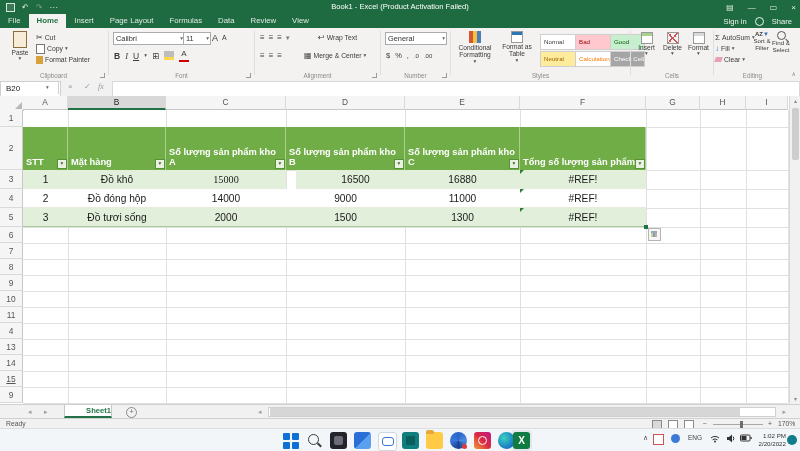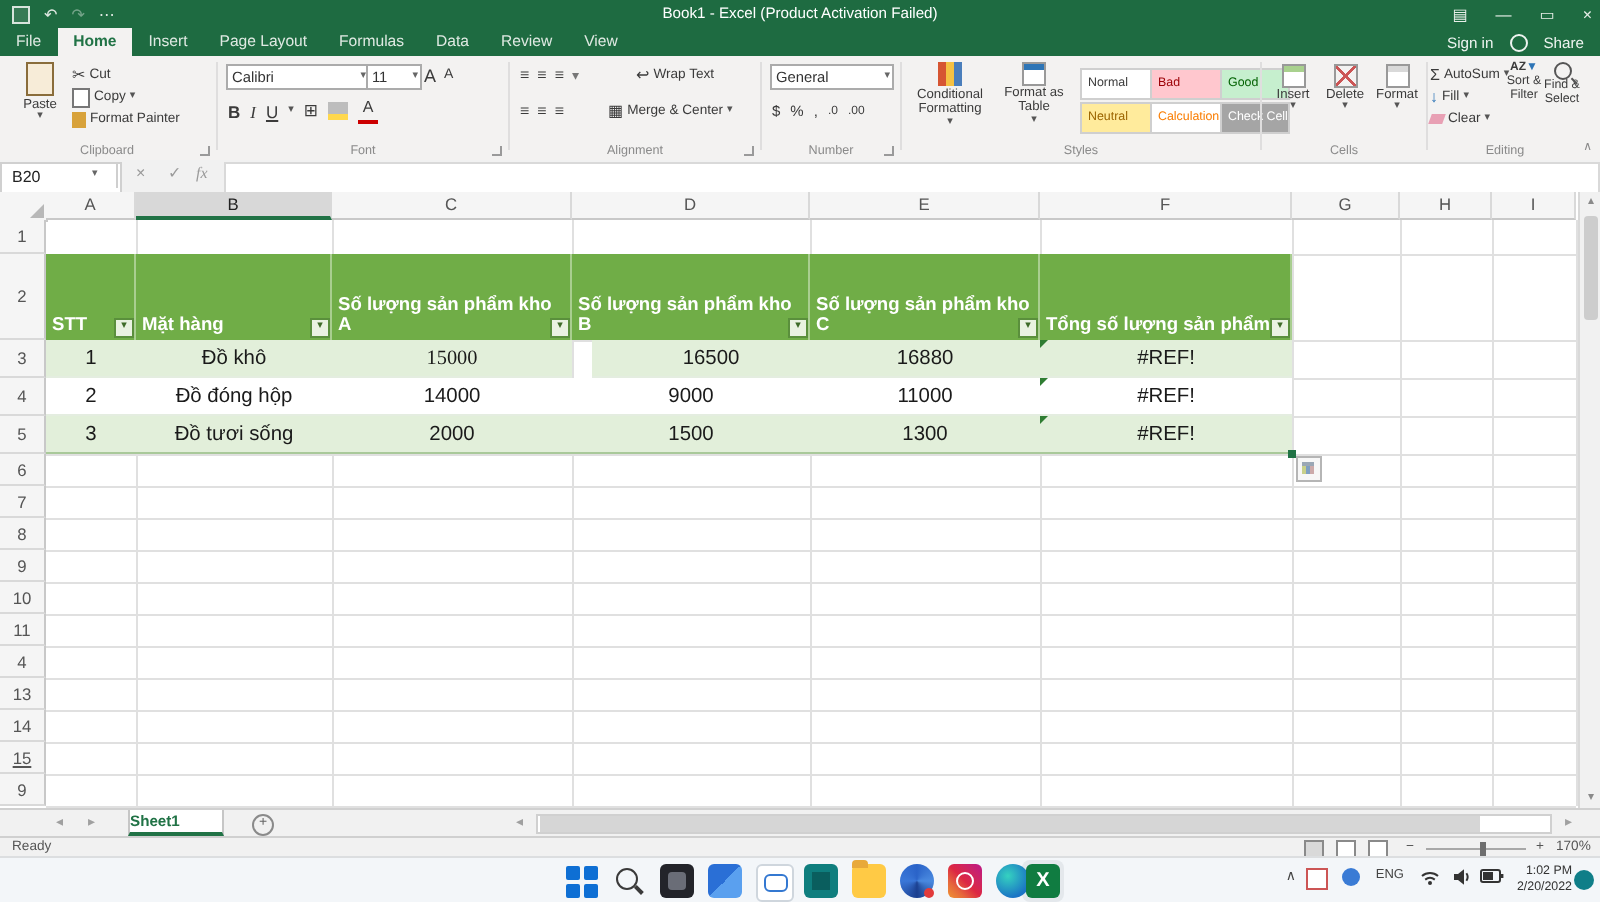--- a/index.html
+++ b/index.html
@@ -70,21 +70,21 @@
   .vthumb{position:absolute;left:2px;top:12px;width:7px;height:52px;background:#cdcdcd;border-radius:2px;}
   .qa{position:absolute;left:648px;top:132px;width:11px;height:11px;background:#f7f7f7;border:1px solid #b5b5b5;}
   .qa::after{content:"";position:absolute;left:2px;top:2px;width:6px;height:6px;
              background:linear-gradient(#9aa7b5 0 2px,transparent 2px),linear-gradient(90deg,#c8d08a 0 2px,#7f9fc1 2px 4px,#caa 4px);}
   .fillhandle{position:absolute;left:644px;top:129px;width:4px;height:4px;background:var(--excel-green,#217346);}
   
   .tabsbar{left:0;top:404px;width:800px;height:14px;background:#f1f1f1;border-top:1px solid #d0d0d0;}
   .navarr{font-size:7px;color:#a0a0a0;line-height:14px;}
   .sheettab{position:absolute;left:64px;top:0;width:48px;height:13px;background:#fff;border:1px solid #c6c6c6;border-top:none;
             border-bottom:2px solid var(--excel-green,#217346);font-size:7.6px;font-weight:bold;color:var(--excel-green,#217346);
-            text-align:left;line-height:12px;box-sizing:border-box;}
+            text-align:right;line-height:12px;box-sizing:border-box;}
   .addsheet{position:absolute;left:126px;top:2px;width:9px;height:9px;border:1px solid #8a8a8a;border-radius:50%;
             font-size:7px;line-height:8px;text-align:center;color:#666;}
   .hsb{position:absolute;left:258px;top:2px;width:528px;height:10px;}
   .hsbtrack{position:absolute;left:10px;right:10px;top:0;height:10px;background:#fff;border:1px solid #d0d0d0;box-sizing:border-box;}
   .hthumb{position:absolute;left:12px;top:1px;width:470px;height:8px;background:#d6d6d6;}
   
   .statusbar{left:0;top:418px;width:800px;height:10px;background:#f1f1f1;border-top:1px solid #d0d0d0;font-size:6.8px;color:#555;}
   .viewico{width:8px;height:7px;border:1px solid #8a8a8a;background:#fff;display:inline-block;}
   .zoomline{position:absolute;left:713px;top:5px;width:50px;height:1px;background:#a8a8a8;}
   .zoomthumb{position:absolute;left:740px;top:2px;width:3px;height:7px;background:#6e6e6e;}

